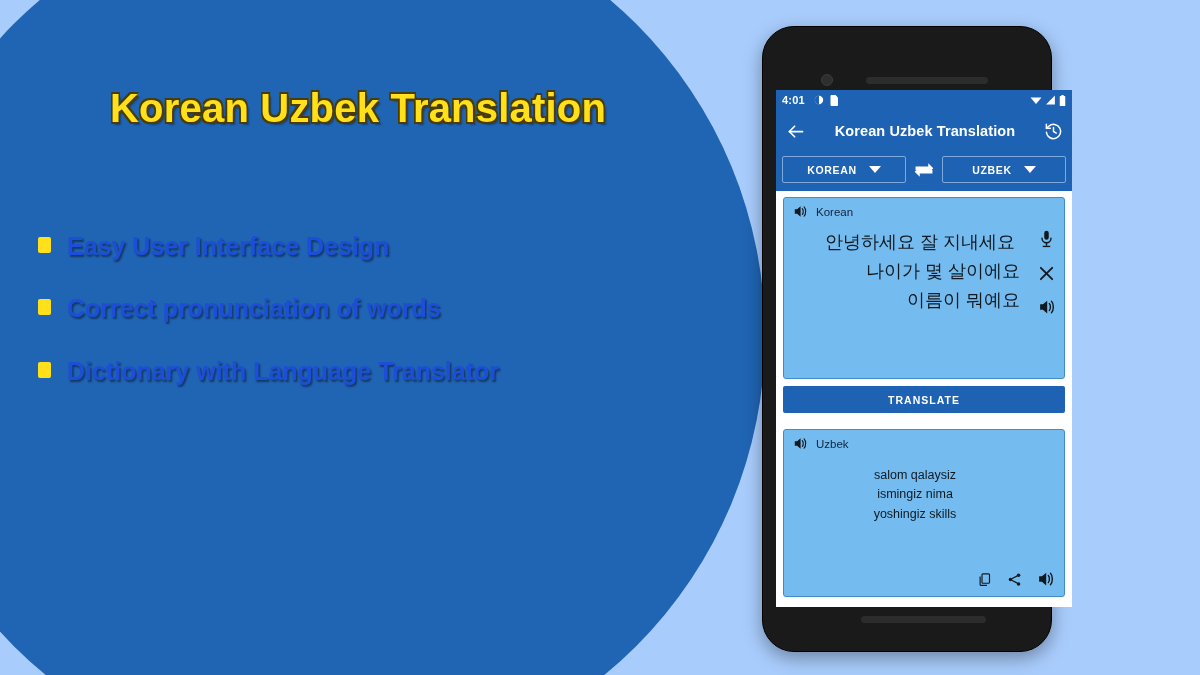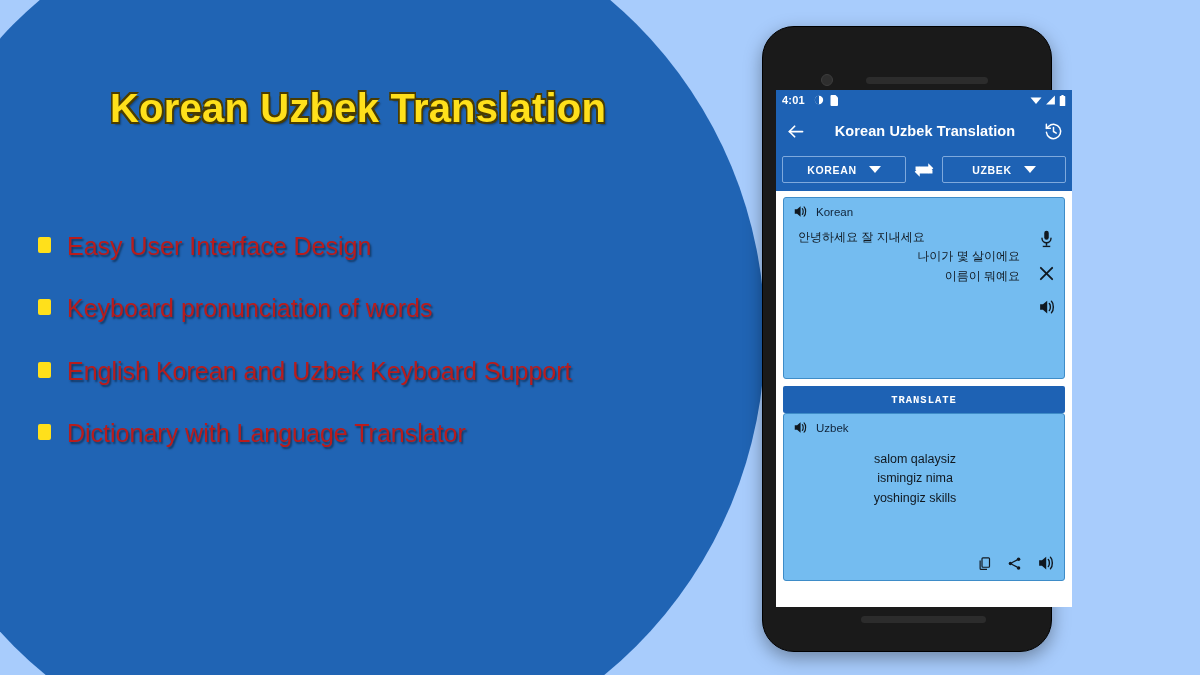--- a/index.html
+++ b/index.html
@@ -57,22 +57,22 @@
   .feature-bullet {
     flex: 0 0 auto;
     width: 13px; height: 16px;
     background: #ffe01b;
     border-radius: 2px;
     margin-top: 9px;
     margin-right: 16px;
   }
   .feature-label {
     font-size: 25px;
-    font-weight: normal;
-    color: #b91c1c;
+    font-weight: bold;
+    color: #1d4ed8;
     line-height: 1.45;
     text-shadow: 1.5px 1.5px 2px rgba(0,0,0,.45);
     max-width: 640px;
   }
   
   .phone {
     position: absolute;
     left: 762px; top: 26px;
     width: 290px; height: 626px;
     background: #1a1a1a;
@@ -186,49 +186,49 @@
     gap: 9px;
     padding: 7px 9px 2px 9px;
   }
   .card-lang {
     font-size: 11.5px;
     color: #10243a;
   }
   .card-src { height: 182px; }
   .src-text {
     padding: 8px 44px 0 14px;
-    font-size: 12px;
+    font-size: 18px;
     line-height: 1.62;
     color: #101820;
     text-align: right;
+    margin-left: 27px;
   }
   .src-text div:first-child { text-align: left; }
   .src-icons {
     position: absolute;
     right: 9px; top: 32px;
     display: flex;
     flex-direction: column;
     align-items: center;
     gap: 17px;
   }
   .translate-btn {
-    margin: 7px 0 0 0;
+    margin: 7px 0 16px 0;
     height: 27px;
     background: #1e62b4;
     color: #fff;
     font-size: 10.5px;
     font-weight: bold;
     letter-spacing: 1px;
     display: flex;
     align-items: center;
     justify-content: center;
     border-radius: 2px;
     border: none;
     width: 100%;
-    font-family: Liberation Mono, monospace;
   }
   .card-dst { height: 168px; }
   .dst-text {
     padding: 14px 20px 0 2px;
     font-size: 12.5px;
     line-height: 1.55;
     color: #101820;
     text-align: center;
   }
   .dst-icons {
@@ -250,25 +250,21 @@
   <div class="promo">
     <div class="promo-title">Korean Uzbek Translation</div>
 
     <ul class="features">
       <li class="feature">
         <span class="feature-bullet"></span>
         <span class="feature-label">Easy User Interface Design</span>
       </li>
       <li class="feature">
         <span class="feature-bullet"></span>
-        <span class="feature-label">Keyboard pronunciation of words</span>
-      </li>
-      <li class="feature">
-        <span class="feature-bullet"></span>
-        <span class="feature-label" style="max-width:520px;">English Korean and Uzbek Keyboard Support</span>
+        <span class="feature-label">Correct pronunciation of words</span>
       </li>
       <li class="feature">
         <span class="feature-bullet"></span>
         <span class="feature-label">Dictionary with Language Translator</span>
       </li>
     </ul>
   </div>
 
   <div class="phone">
     <div class="phone-cam"></div>

